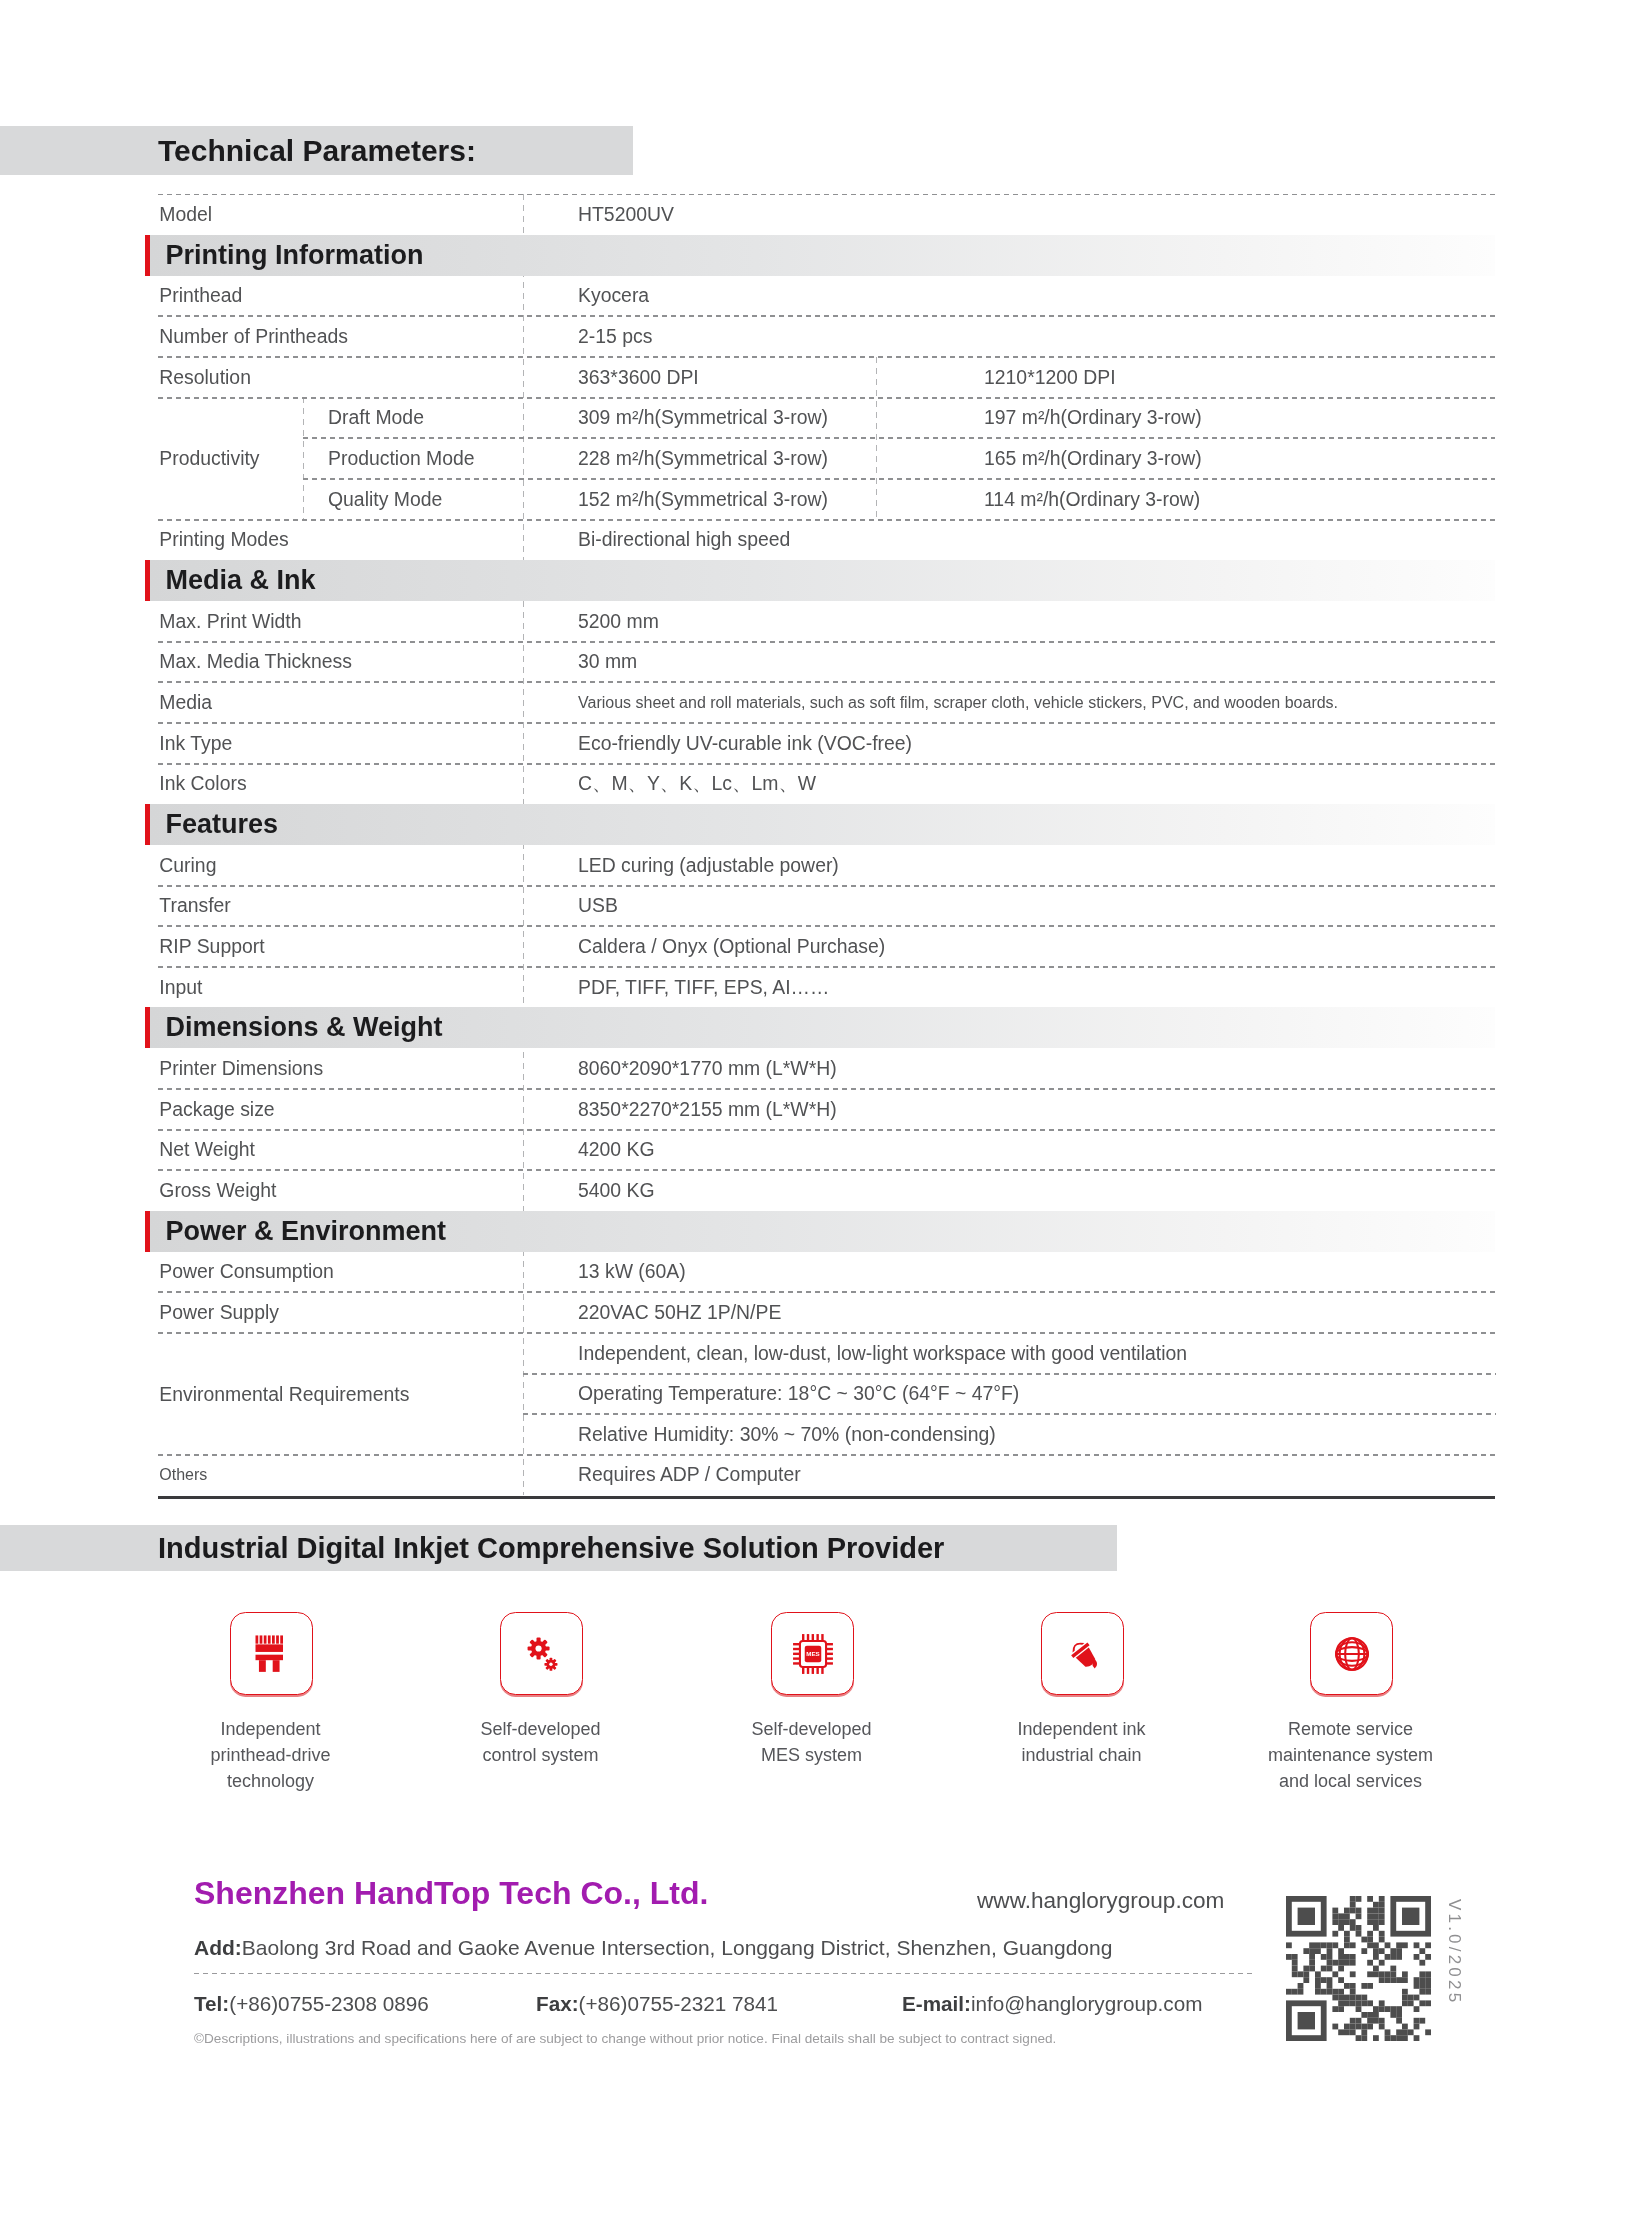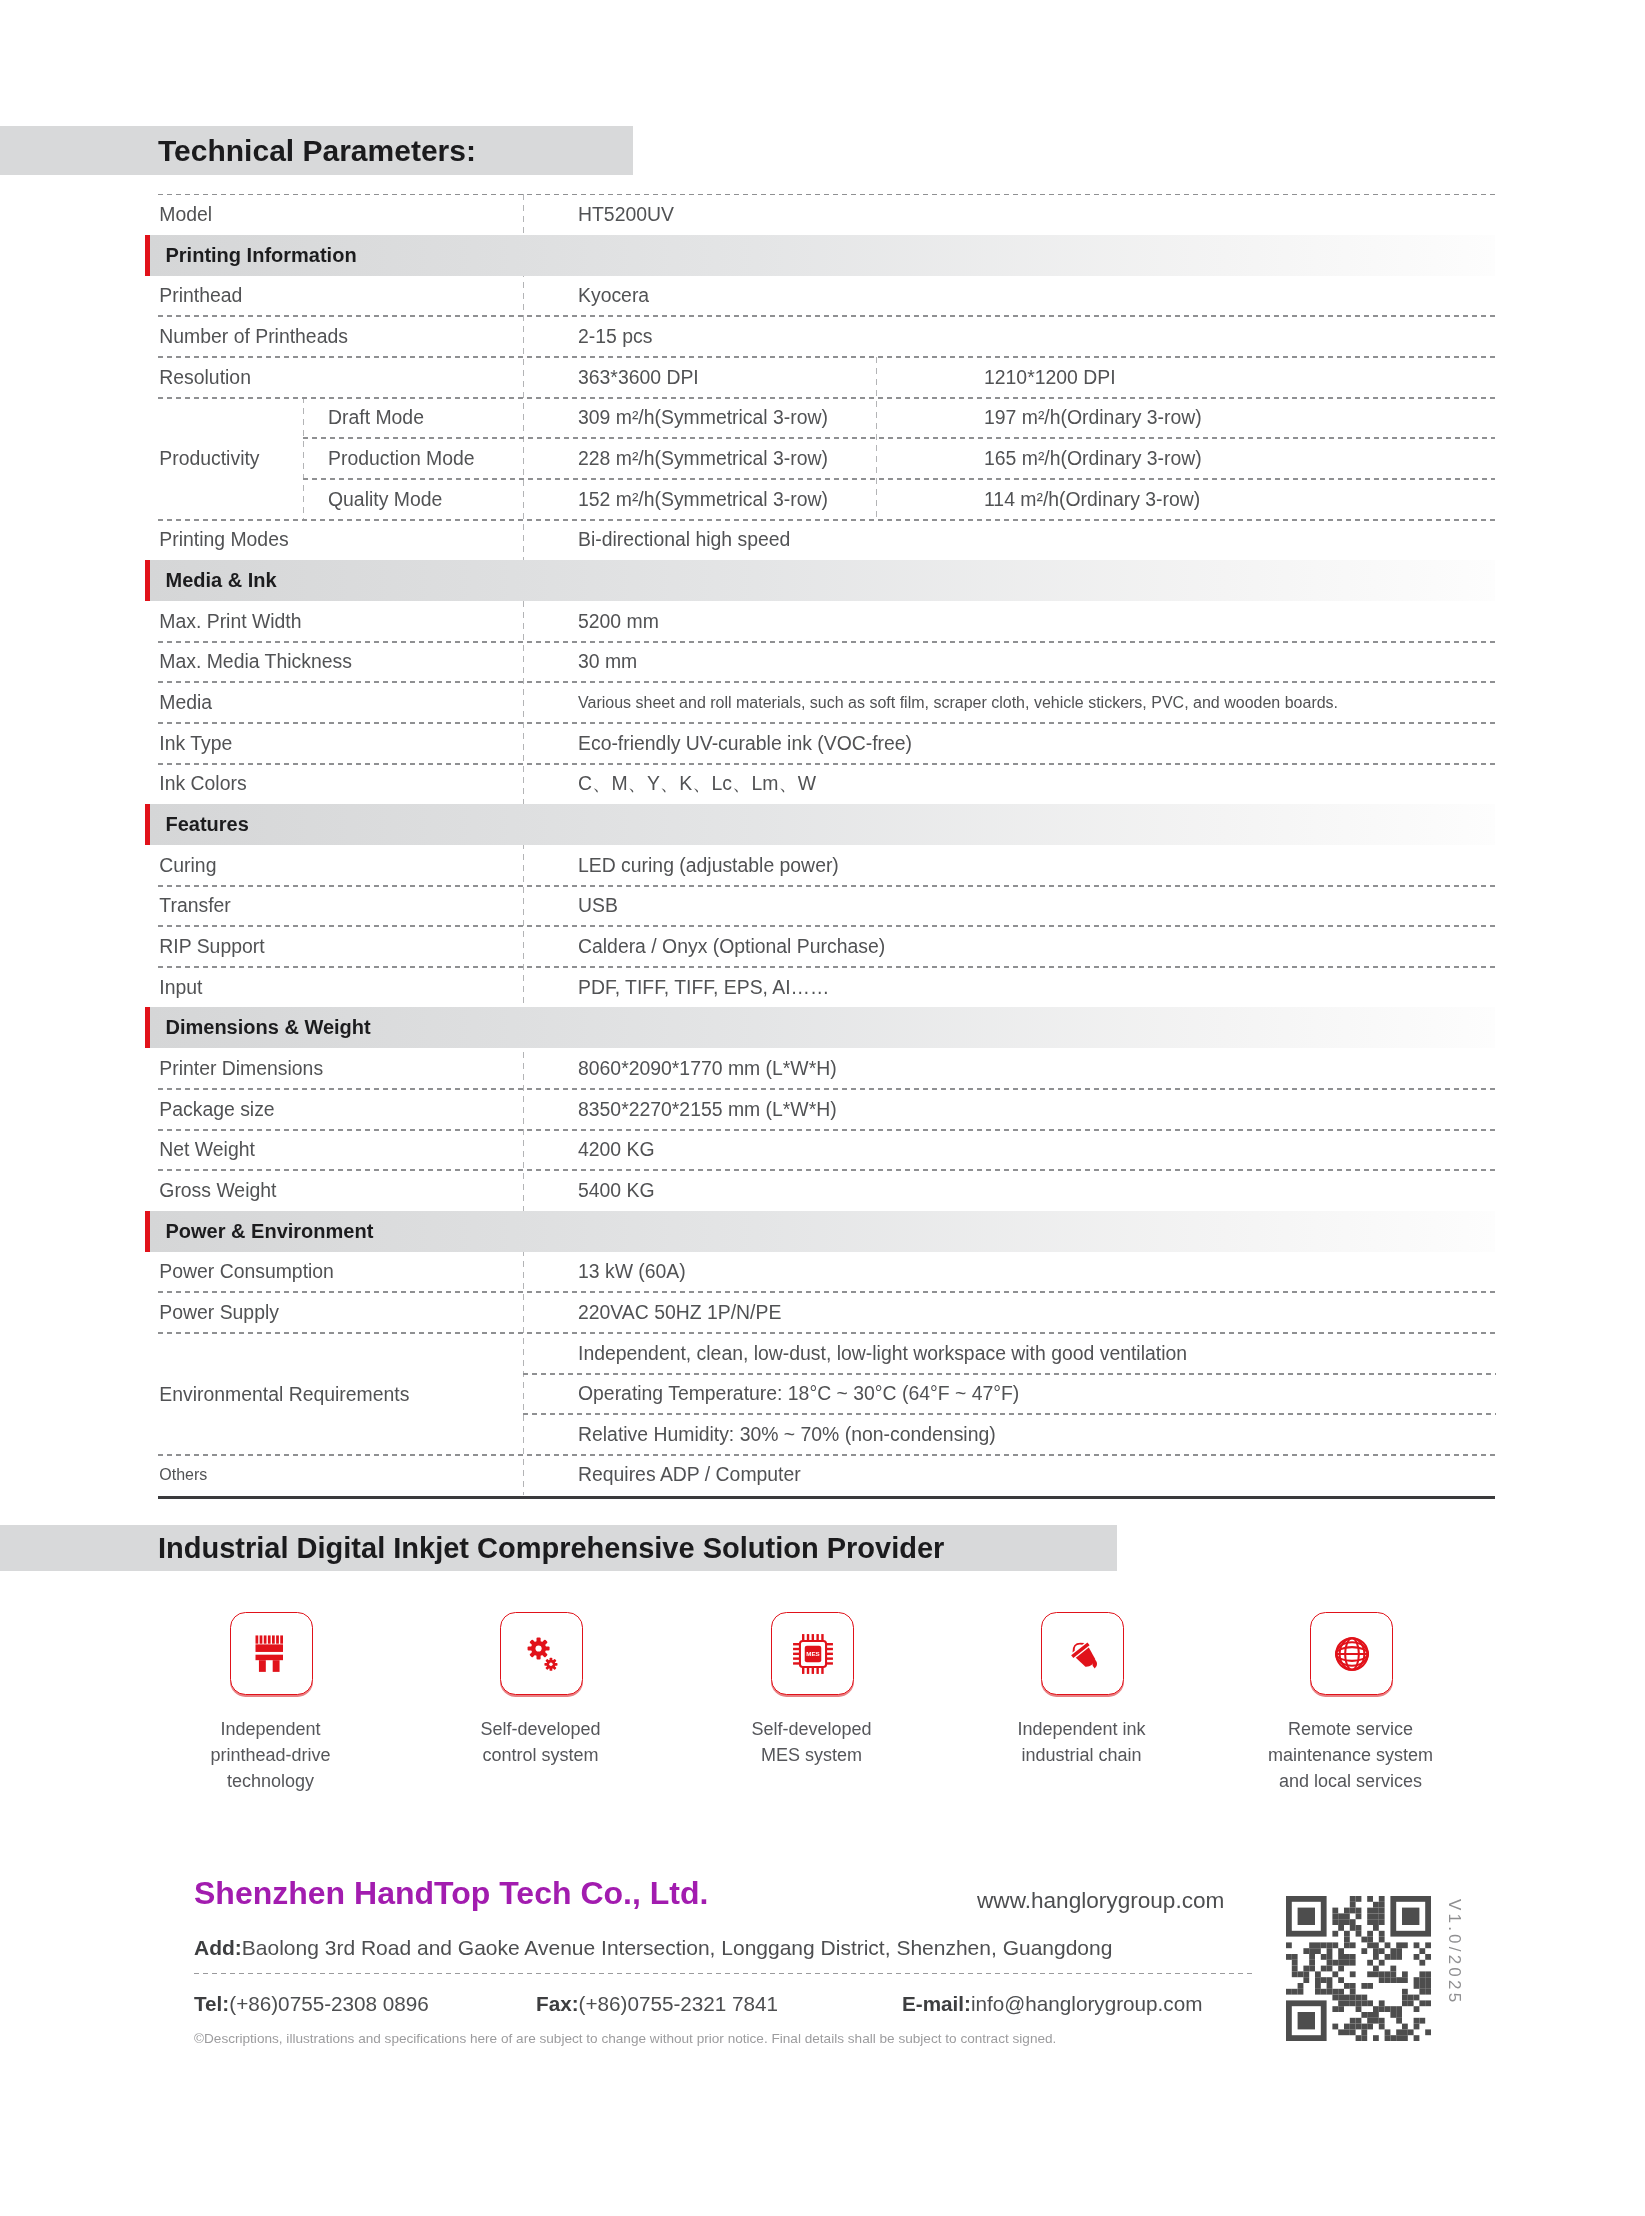--- a/index.html
+++ b/index.html
@@ -15,21 +15,21 @@
   .t-row{position:absolute;left:0;width:1337px;height:41px;}
   .cell{position:absolute;top:0;line-height:41px;font-size:19.4px;color:#515254;white-space:nowrap;text-align:center;}
   .c-label{left:1.3px;}
   .c-sub{left:170px;}
   .c-val{left:395px;margin-left:25px;}
   .c-val2{left:826px;}
   .sm{font-size:16px;}
   .band{position:absolute;left:-13px;right:0;top:0;bottom:0;
         background:linear-gradient(90deg,#d5d6d7 0%,#e4e5e6 45%,#f4f4f4 80%,#fdfdfd 100%);
         border-left:5.2px solid var(--accent);z-index:2;}
-  .band .section-title{position:absolute;left:15.5px;top:0;line-height:41px;font-size:20px;font-weight:700;color:#1c1c1e;}
+  .band .section-title{position:absolute;left:15.5px;top:0;line-height:41px;font-size:27px;font-weight:700;color:#1c1c1e;}
   .hline{position:absolute;bottom:-0.6px;height:1.3px;z-index:1;
          background:repeating-linear-gradient(90deg,#8f9092 0 5.2px,transparent 5.2px 9px);}
   .hline.toplined{top:0;bottom:auto;left:0;width:1337px;}
   .vline{position:absolute;width:1.3px;z-index:0;
          background:repeating-linear-gradient(180deg,#b3b4b6 0 5.8px,transparent 5.8px 11px);}
   .bottom-line{position:absolute;left:0;top:1302px;width:1337px;height:2.6px;background:#3a3a3c;}
   .span-label{position:absolute;left:1.3px;display:flex;align-items:center;font-size:19.4px;color:#515254;z-index:1;}
   
   .icons{position:absolute;left:0;top:0;width:1646px;height:0;}
   .icon-card{position:absolute;top:1612px;width:81px;height:81px;background:#fff;

